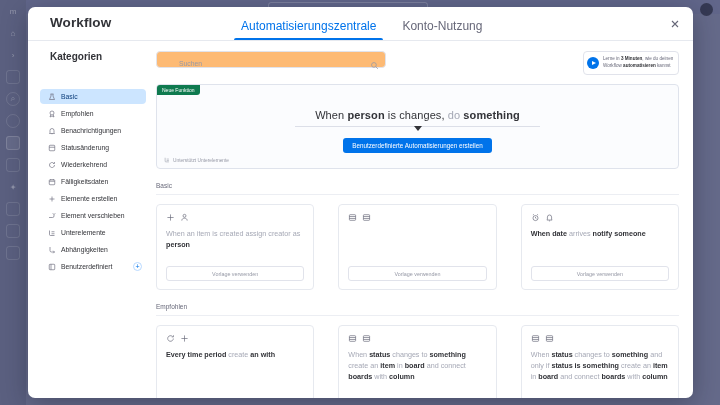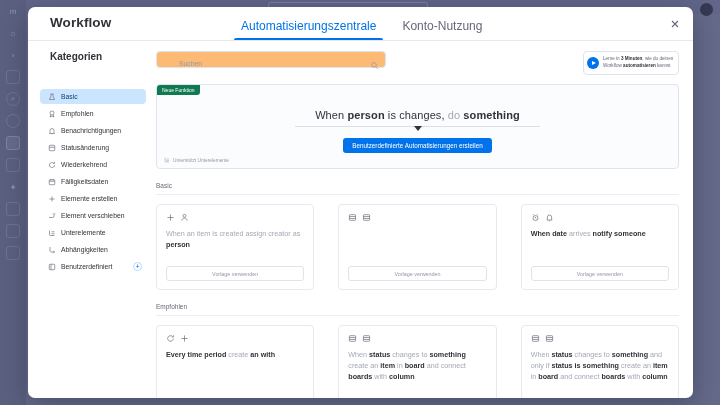--- a/index.html
+++ b/index.html
@@ -192,21 +192,21 @@
     font-size: 4.8px; color: #9699a6;
   }
   .banner-foot svg { display:block; }
 
   
   .sec { margin-top: 13px; }
   .sec-title {
     font-size: 6.5px; color: #676879; padding-bottom: 5px;
     border-bottom: 1px solid #eceef3;
   }
-  .cards { display: flex; gap: 24px; margin-top: 9px; }
+  .cards { display: flex; gap: 24px; margin-top: 9px; justify-content: flex-end; }
   .card {
     flex: 1; border: 1px solid #e6e9ef; border-radius: 4px;
     background: #fff; padding: 8px 9px 8px 9px;
     min-height: 86px; display: flex; flex-direction: column;
     cursor: pointer;
   }
   .card.tall { min-height: 96px; }
   .card-icons { display: flex; gap: 5px; color: #676879; margin-bottom: 7px; }
   .card-icons svg { display:block; }
   .card-text {

